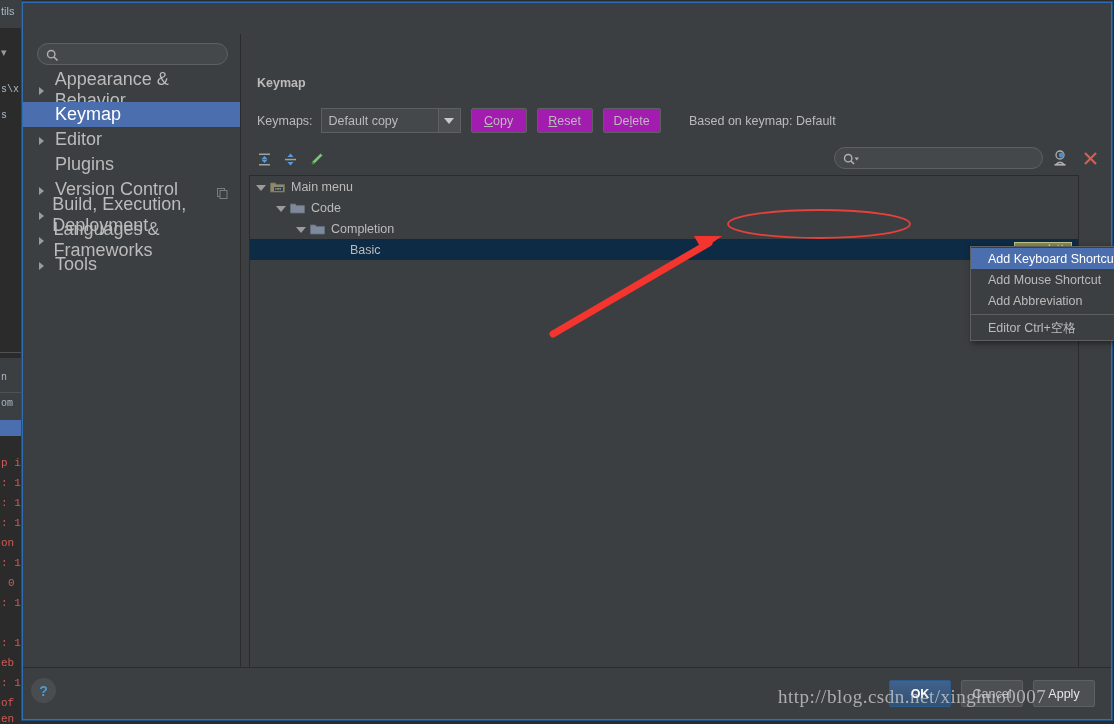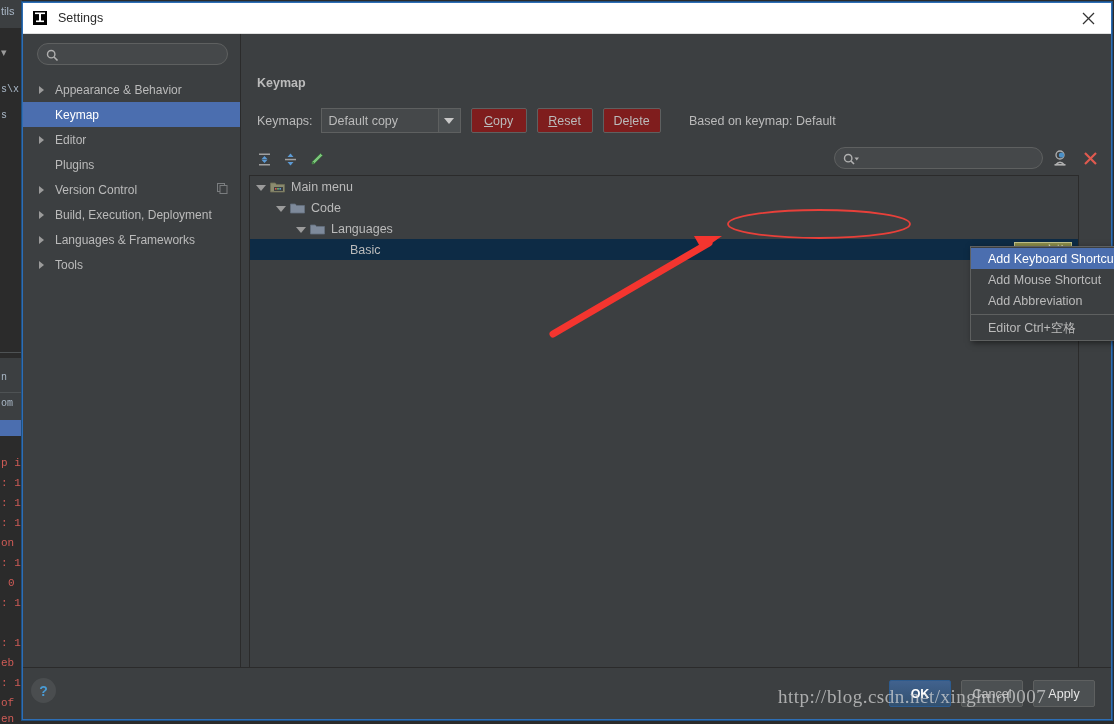--- a/index.html
+++ b/index.html
@@ -99,21 +99,21 @@
     color: #BBBBBB; font-size: 11.5px;
     font-family: "Liberation Sans", sans-serif;
   }
   .nav { margin-top: 12px; }
   .nav-item {
     position: relative;
     height: 25px;
     display: flex; align-items: center;
     padding-left: 16px;
     color: #BBBBBB;
-    font-size: 12px;
+    font-size: 18px;
     cursor: default;
   }
   .nav-item.selected { background: #4B6EAF; color: #FFFFFF; }
   .nav-item .arrow {
     width: 14px; display: inline-block;
   }
   .nav-item .arrow i {
     display: inline-block;
     width: 0; height: 0;
     border-left: 5px solid #9B9B9B;
@@ -161,21 +161,21 @@
   .combo .arrowbtn i {
     width: 0; height: 0;
     border-left: 5px solid transparent;
     border-right: 5px solid transparent;
     border-top: 6px solid #C8C8C8;
   }
   .btn {
     height: 25px;
     min-width: 56px;
     margin-left: 10px;
-    background: #7f1d1d;
+    background: #a21caf;
     border: 1px solid #5E6060;
     border-radius: 2px;
     color: #BBBBBB;
     font-size: 12.5px;
     font-family: "Liberation Sans", sans-serif;
     cursor: pointer;
     padding: 0 10px;
   }
   .btn .mn { text-decoration: underline; }
   .based {
@@ -365,37 +365,20 @@
     <div class="bg-txt red" style="top:617px;margin-left:36px;">em</div>
     <div class="bg-txt red" style="top:637px;">: 1</div>
     <div class="bg-txt red" style="top:657px;">eb</div>
     <div class="bg-txt red" style="top:677px;">: 1</div>
     <div class="bg-txt red" style="top:697px;">of</div>
     <div class="bg-txt red" style="top:713px;">en</div>
   </div>
 
   <div id="dialog">
 
-    <div class="titlebar">
-      <span class="title-icon">
-        <svg width="16" height="16" viewBox="0 0 16 16">
-          <rect x="1" y="1" width="14" height="14" fill="#000000"></rect>
-          <rect x="3" y="2.5" width="10" height="1.6" fill="#FFFFFF"></rect>
-          <rect x="7" y="4" width="2" height="7" fill="#FFFFFF"></rect>
-          <rect x="4" y="10.5" width="8" height="1.6" fill="#FFFFFF"></rect>
-        </svg>
-      </span>
-      <span class="title-text">Settings</span>
-      <span class="titlebar-close">
-        <svg width="13" height="13" viewBox="0 0 13 13">
-          <line x1="1" y1="1" x2="12" y2="12" stroke="#333" stroke-width="1.3"></line>
-          <line x1="12" y1="1" x2="1" y2="12" stroke="#333" stroke-width="1.3"></line>
-        </svg>
-      </span>
-    </div>
 
     <div class="dlg-body">
 
       <div class="sidebar">
         <div class="search-wrap">
           <div class="search-box">
             <span class="mag">
               <svg width="13" height="13" viewBox="0 0 13 13">
                 <circle cx="5.2" cy="5.2" r="3.7" fill="none" stroke="#B0B0B0" stroke-width="1.4"></circle>
                 <line x1="8" y1="8" x2="11.5" y2="11.5" stroke="#B0B0B0" stroke-width="1.6"></line>
@@ -543,21 +526,21 @@
             <span>Code</span>
           </div>
 
           <div class="tree-row" style="padding-left:42px;">
             <span class="tw"><i></i></span>
             <span class="folder">
               <svg width="15" height="12" viewBox="0 0 15 12">
                 <path d="M0.5 2 L0.5 11 L14.5 11 L14.5 3.5 L6.5 3.5 L5.3 2 Z" fill="#7E8A9B" stroke="#63707F" stroke-width="0.8"></path>
               </svg>
             </span>
-            <span>Languages</span>
+            <span>Completion</span>
           </div>
 
           <div class="tree-row selected" style="padding-left:100px;">
             <span>Basic</span>
             <span class="shortcut-badge">Ctrl+空格</span>
           </div>
 
         </div>
 
         <div class="ctx-menu">

